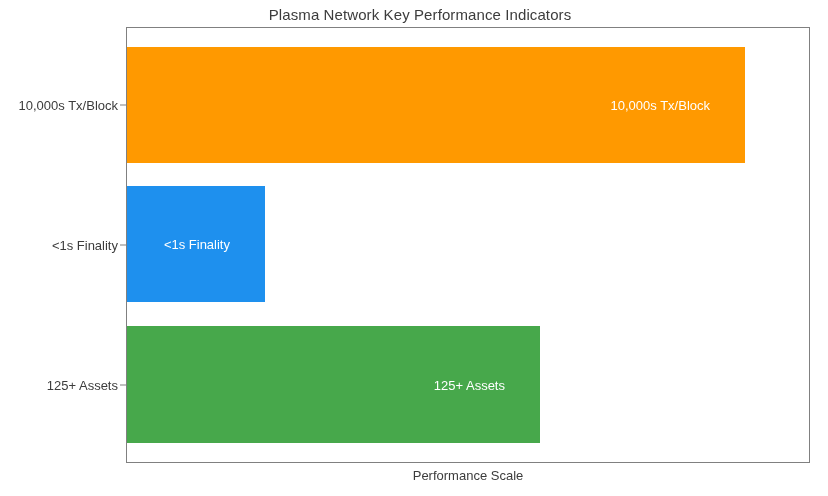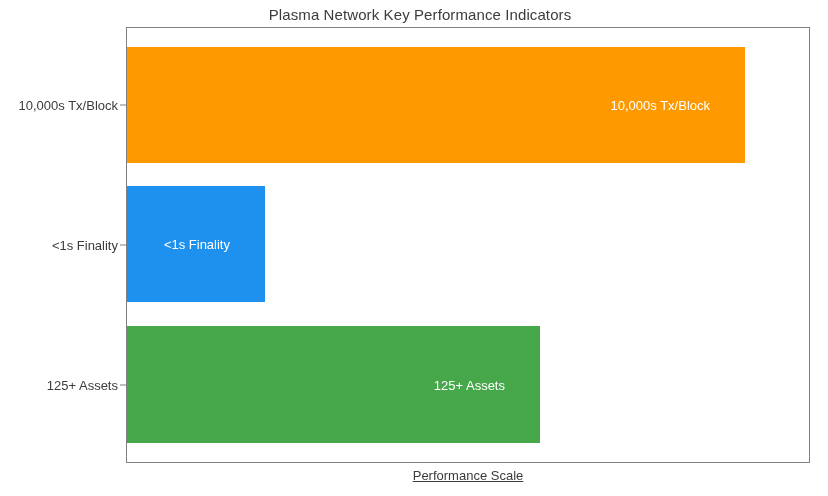--- a/index.html
+++ b/index.html
@@ -119,21 +119,20 @@
   
   #xaxis-label {
     position: absolute;
     left: 126px;
     top: 468px;
     width: 684px;
     text-align: center;
     font-size: 13px;
     color: #3c3c3c;
     white-space: nowrap;
-    text-decoration: underline;
   }
 </style>
 </head>
 <body>
 
 <div id="chart-root">
 
   <div id="chart-title">Plasma Network Key Performance Indicators</div>
 
   <div id="ytick-marks">

